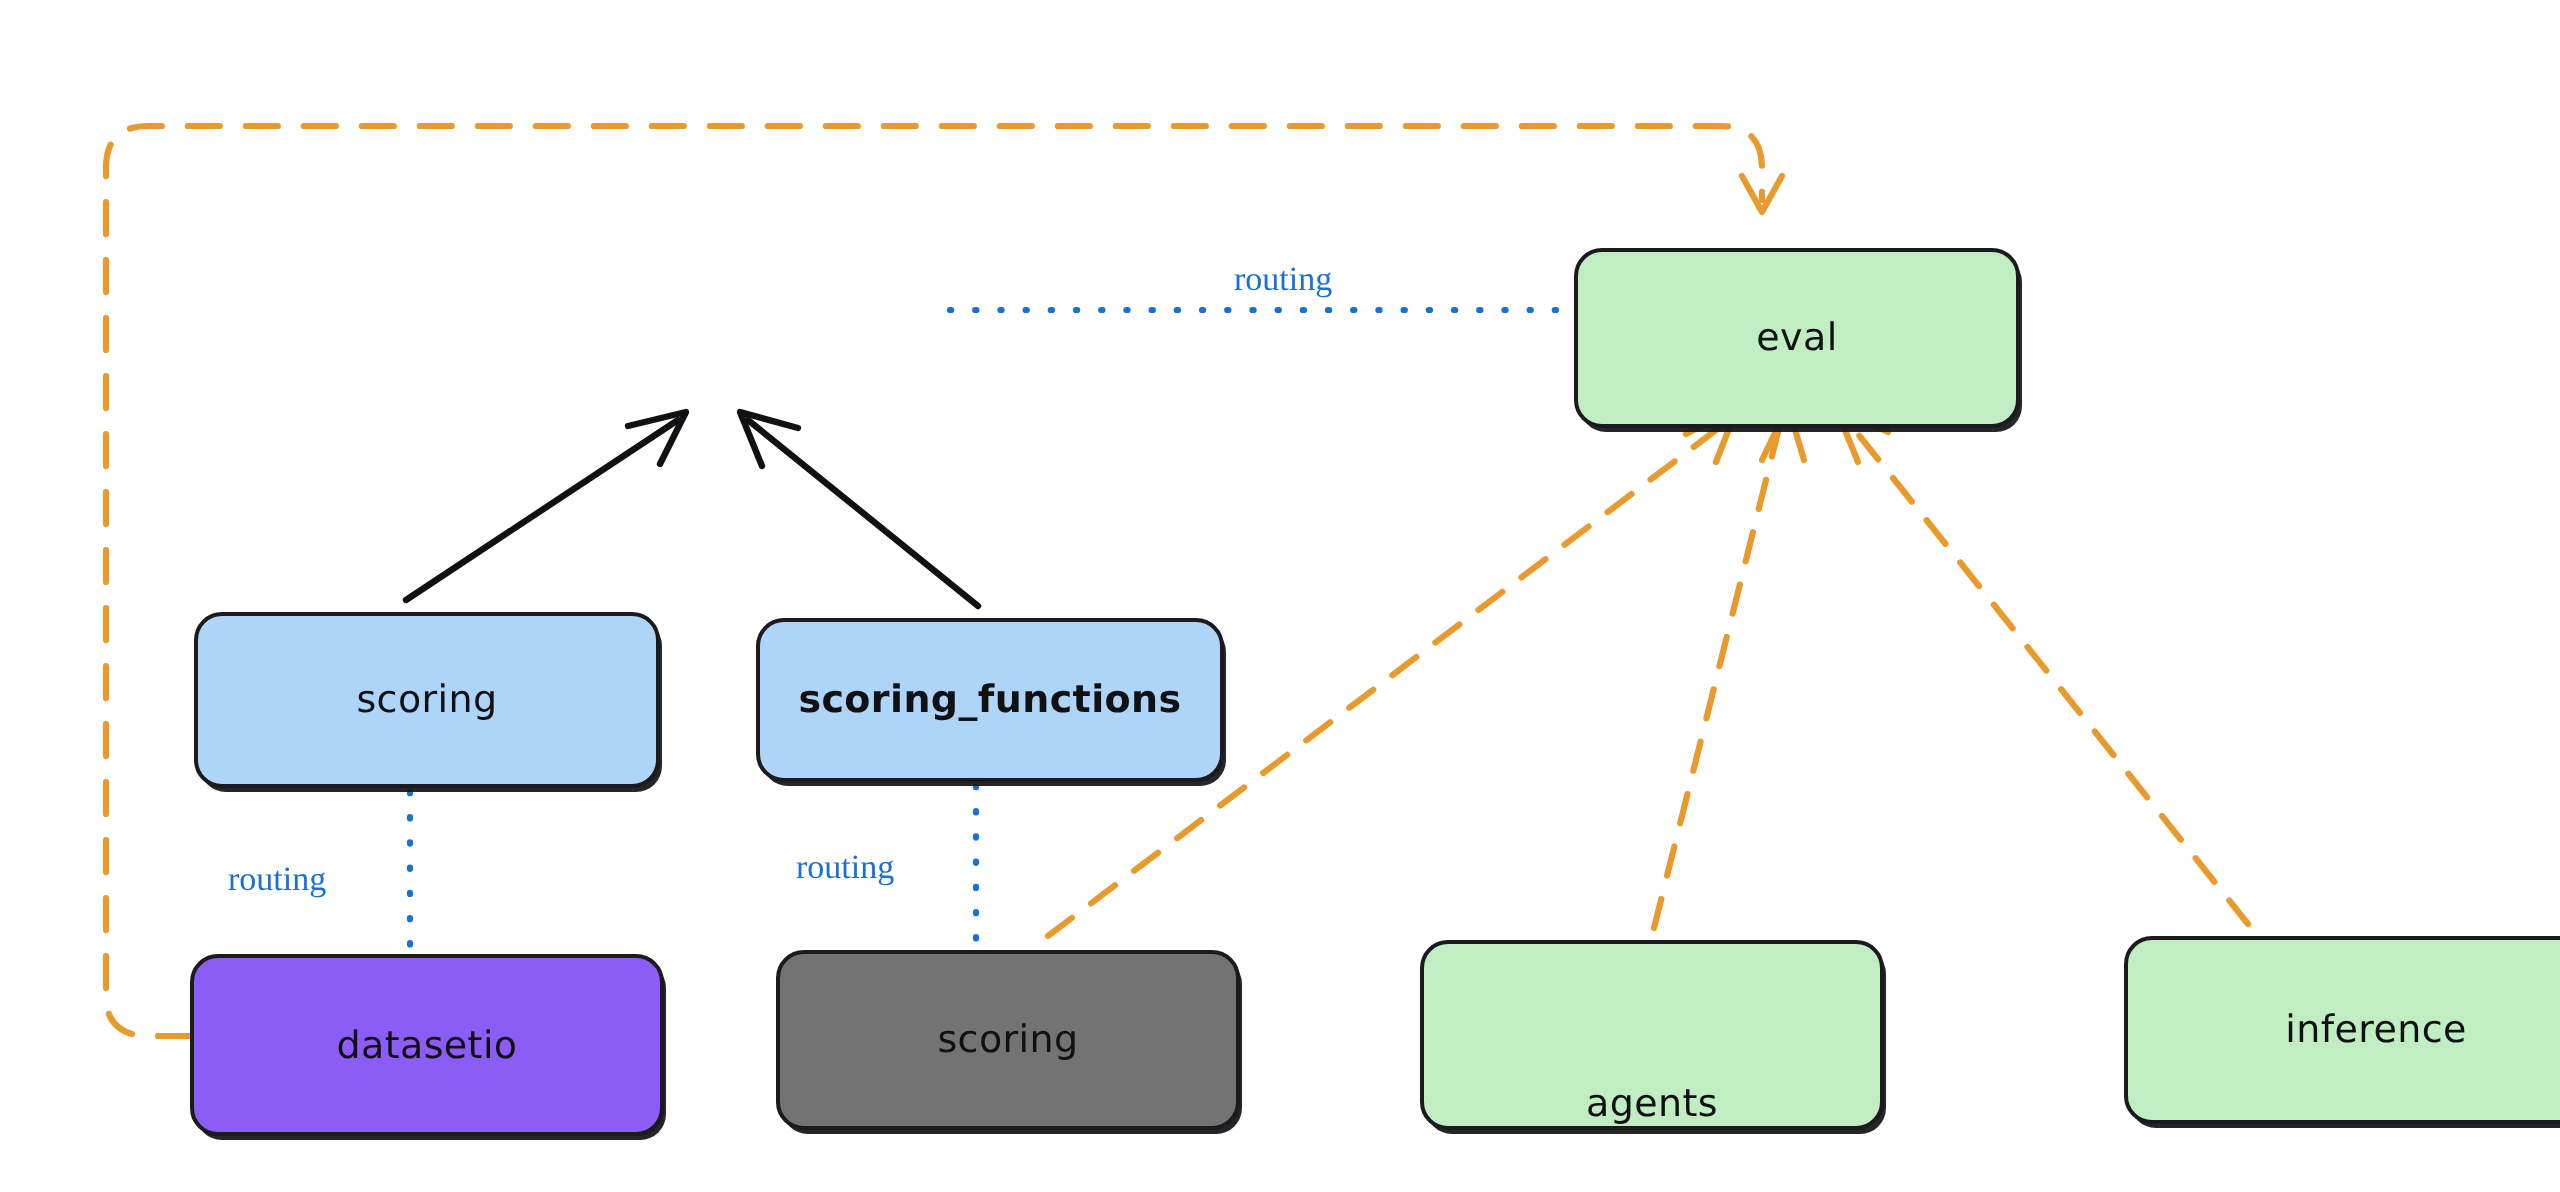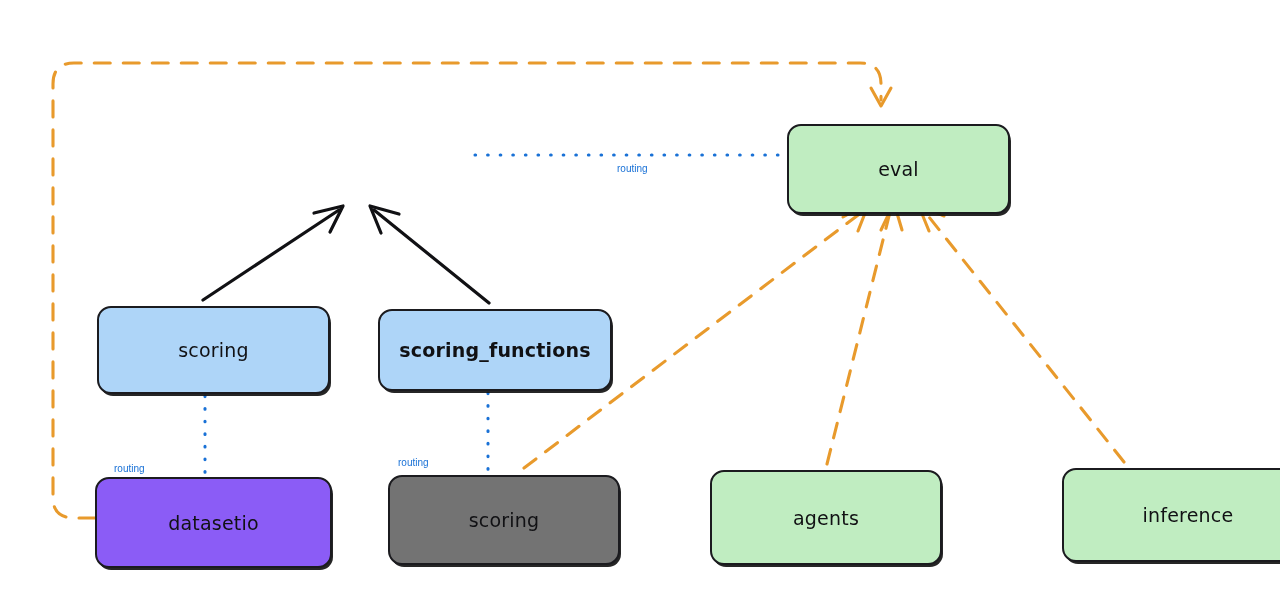--- a/index.html
+++ b/index.html
@@ -40,26 +40,25 @@
   .node-label {
     font-family: "DejaVu Sans", sans-serif;
     font-size: 19px;
     color: #111114;
     letter-spacing: 0.2px;
     white-space: nowrap;
     user-select: none;
   }
   .edge-label {
     position: absolute;
-    font-family: Liberation Sans, sans-serif;
-    font-size: 10px;
+    font-family: Liberation Serif, serif;
+    font-size: 17px;
     color: #1971d6;
     white-space: nowrap;
     user-select: none;
-    margin-top: 33px;
   }
 </style>
 </head>
 <body>
 
 <div id="canvas" style="width: 1280px; height: 596px; background: rgb(255, 255, 255);">
 
   <svg id="edges" viewBox="0 0 1280 596" width="1280" height="596" xmlns="http://www.w3.org/2000/svg">
 
     <g>
@@ -119,21 +118,21 @@
   </div>
 
   <div class="node green" style="left: 95px; top: 477px; width: 237px; height: 91px; background: #8b5cf6; border-color: rgb(27, 27, 31);">
     <span class="node-label">datasetio</span>
   </div>
 
   <div class="node green" style="left: 388px; top: 475px; width: 232px; height: 90px; background: #737373; border-color: rgb(27, 27, 31);">
     <span class="node-label">scoring</span>
   </div>
 
-  <div class="node green" style="left: 710px; top: 470px; width: 232px; height: 95px; background: rgb(192, 237, 193); border-color: rgb(27, 27, 31);">
+  <div class="node green" style="left: 710px; top: 470px; width: 232px; height: 95px; background: rgb(192, 237, 193); border-color: rgb(27, 27, 31); align-items: flex-end;">
     <span class="node-label">agents</span>
   </div>
 
   <div class="node green" style="left: 1026px; top: 468px; width: 252px; height: 94px; background: rgb(192, 237, 193); border-color: rgb(27, 27, 31); margin-left: 36px;">
     <span class="node-label">inference</span>
   </div>
 
   <div class="edge-label" style="left: 617px; top: 130px; color: rgb(25, 113, 214);">routing</div>
   <div class="edge-label" style="left: 114px; top: 430px; color: rgb(25, 113, 214);">routing</div>
   <div class="edge-label" style="left: 398px; top: 424px; color: rgb(25, 113, 214);">routing</div>

